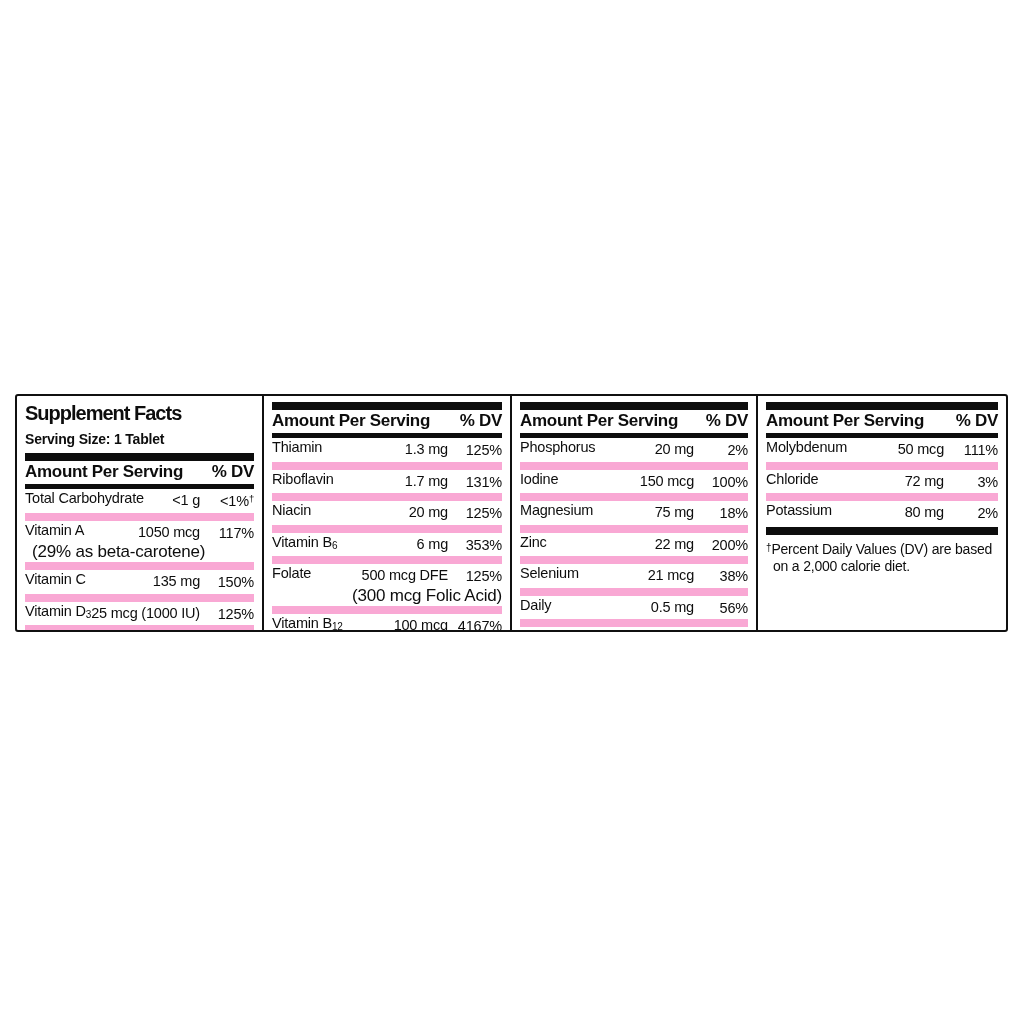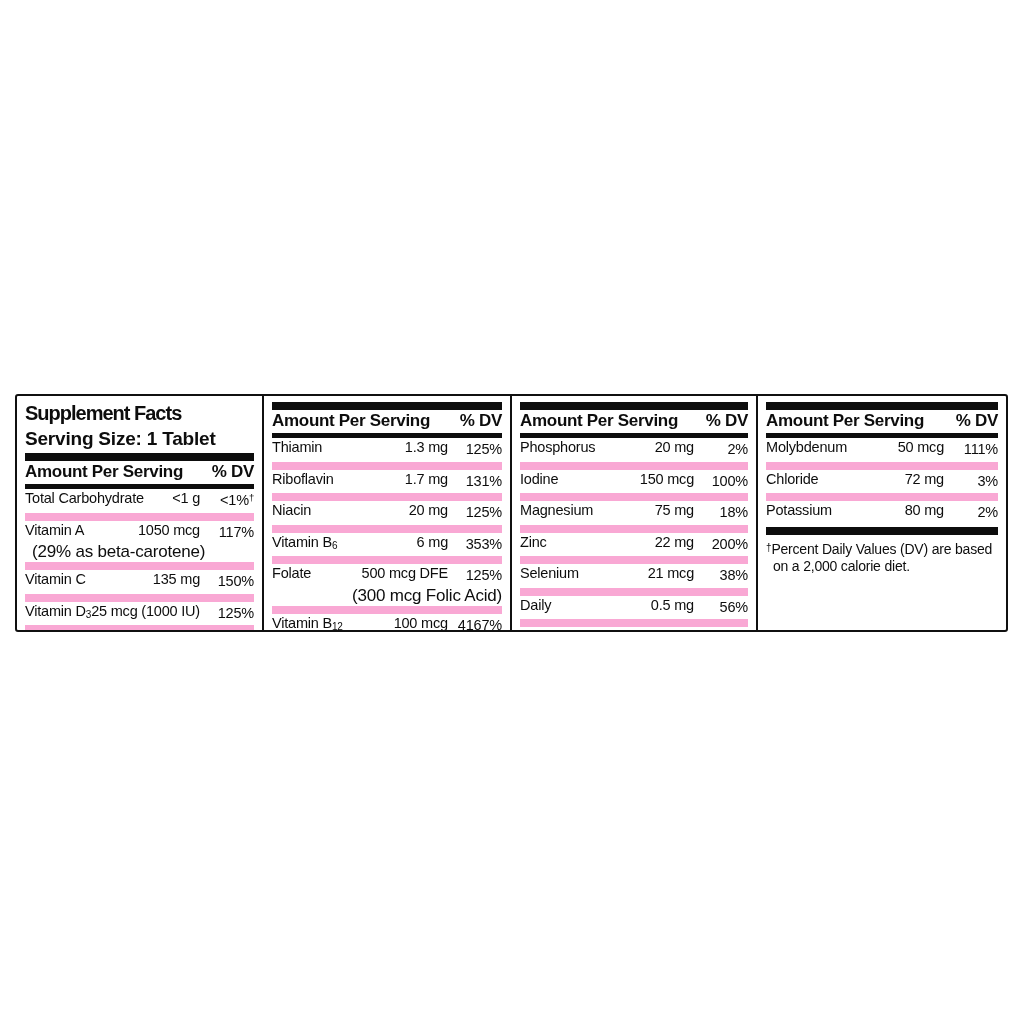--- a/index.html
+++ b/index.html
@@ -31,21 +31,21 @@
   .col-4 { flex: 1; border-left: 2px solid #101010; }
 
   .sf-title {
     font-size: 20px;
     font-weight: 700;
     letter-spacing: -1px;
     line-height: 30px;
     white-space: nowrap;
   }
   .serving {
-    font-size: 19px;
+    font-size: 14px;
     font-weight: 700;
     letter-spacing: -0.2px;
     margin-top: 2px;
     line-height: 18px;
   }
   .bar-thick { height: 8px; background: #0d0d0d; }
   .bar-thin  { height: 5px; background: #0d0d0d; }
   .col-1 .bar-top { margin-top: 5px; }
 
   .colhead {
@@ -56,21 +56,21 @@
     font-weight: 700;
     letter-spacing: -0.3px;
     padding: 2px 0 3px 0;
     line-height: 18px;
   }
   .rows { }
   .row { }
   .row + .row { border-top: 8px solid #f9a8d4; }
   .rline {
     display: flex;
-    align-items: flex-start;
+    align-items: center;
     font-size: 14.5px;
     letter-spacing: -0.2px;
     padding: 1px 0 2px 0;
     line-height: 16.5px;
     white-space: nowrap;
   }
   .rname { flex: 0 0 auto; }
   .rname sub { font-size: 10px; vertical-align: -2px; }
   .ramount { flex: 1 1 auto; text-align: right; padding-right: 10px; }
   .rdv { flex: 0 0 auto; min-width: 44px; text-align: right; }

